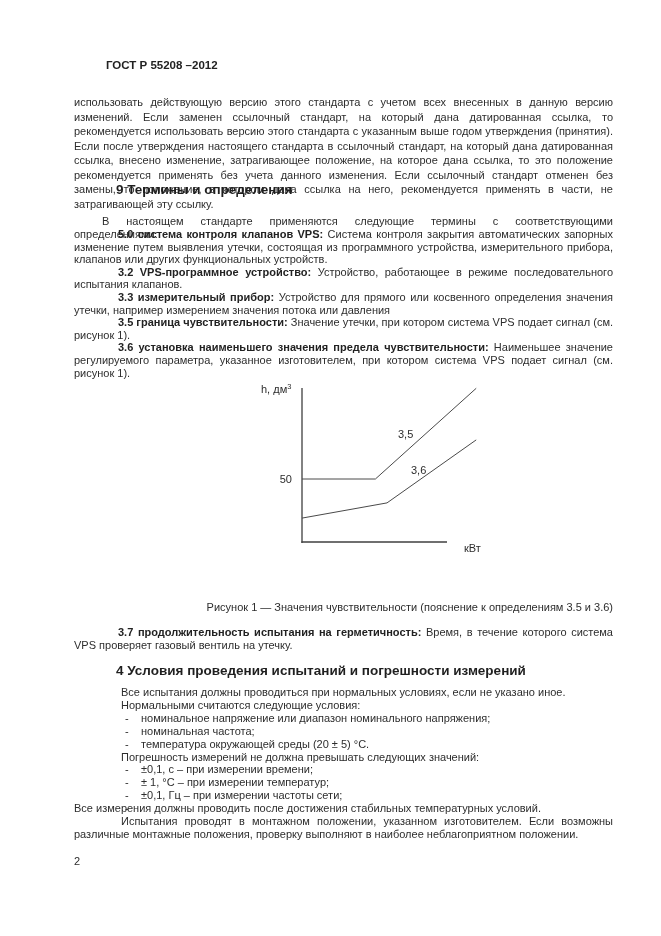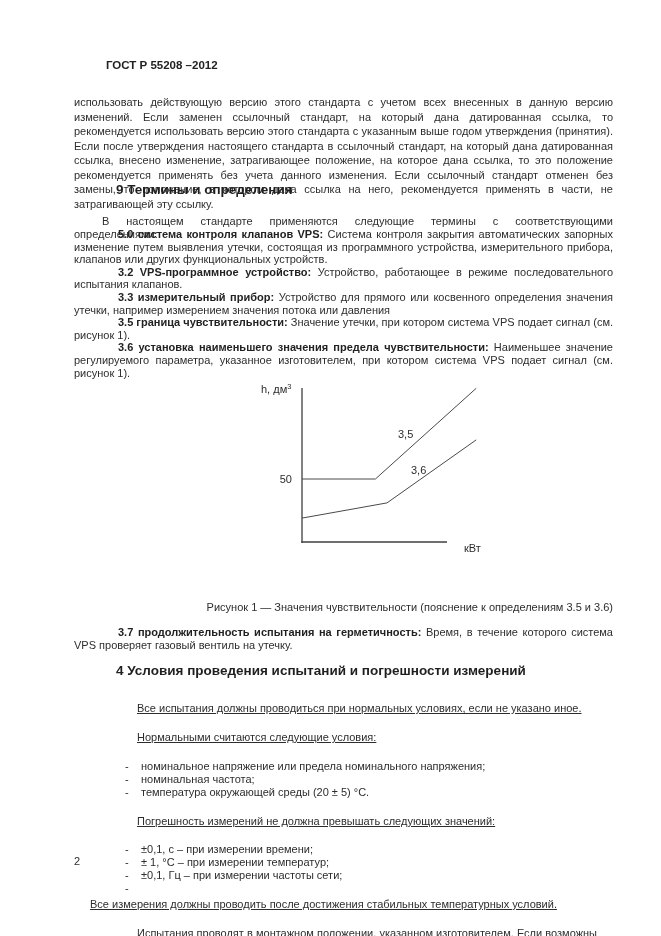--- a/index.html
+++ b/index.html
@@ -21,21 +21,21 @@
   .p-lead{top:204px;line-height:12.6px;}
   .p-lead .l1{display:block;text-indent:28px;text-align-last:justify;}
   .p-lead .l2{display:block;}
   .terms{top:228px;}
   .terms p, .p37 p{margin:0;font-size:11px;line-height:12.6px;text-align:justify;text-indent:44px;}
   .p37{top:626px;}
   .p37 p{line-height:12.8px;}
   b.lead{font-weight:bold;color:#222;}
   .caption{top:601px;font-size:11px;text-align:right;color:#2d2d2d;}
   .sec4{top:686px;font-size:11px;line-height:12.9px;}
-  .sec4 p{margin:16px;text-align:justify;text-decoration:underline;}
+  .sec4 p{margin:0;text-align:justify;}
   .sec4 p.ind{text-indent:47px;}
   .li{position:relative;}
   .li .dash{position:absolute;left:51px;top:0;}
   .li .li-text{display:block;margin-left:67px;}
   .pagenum{top:855px;font-size:11px;}
   
   .chart-wrap{position:absolute;left:238px;top:380px;width:235px;height:180px;margin-left:21px;}
   .ax{stroke:#3f3f3f;stroke-width:1.3;fill:none;}
   .ser{stroke:#4a4a4a;stroke-width:1;fill:none;}
   .cl{font-family:"Liberation Sans",sans-serif;font-size:11px;fill:#2d2d2d;}
@@ -84,21 +84,21 @@
     <p><b class="lead">3.7 продолжительность испытания на герметичность:</b> <span>Время, в течение которого система VPS проверяет газовый вентиль на утечку.</span></p>
   </div>
 
   <div class="col h-sec h4">4 Условия проведения испытаний и погрешности измерений</div>
 
   <div class="col sec4">
     <p class="ind">Все испытания должны проводиться при нормальных условиях, если не указано иное.</p>
     <p class="ind">Нормальными считаются следующие условия:</p>
     <div class="li">
         <span class="dash">-</span>
-        <span class="li-text">номинальное напряжение или предела номинального напряжения;</span>
+        <span class="li-text">номинальное напряжение или диапазон номинального напряжения;</span>
       </div>
     <div class="li">
         <span class="dash">-</span>
         <span class="li-text">номинальная частота;</span>
       </div>
     <div class="li">
         <span class="dash">-</span>
         <span class="li-text">температура окружающей среды (20 ± 5) °С.</span>
       </div>
     <p class="ind">Погрешность измерений не должна превышать следующих значений:</p>

